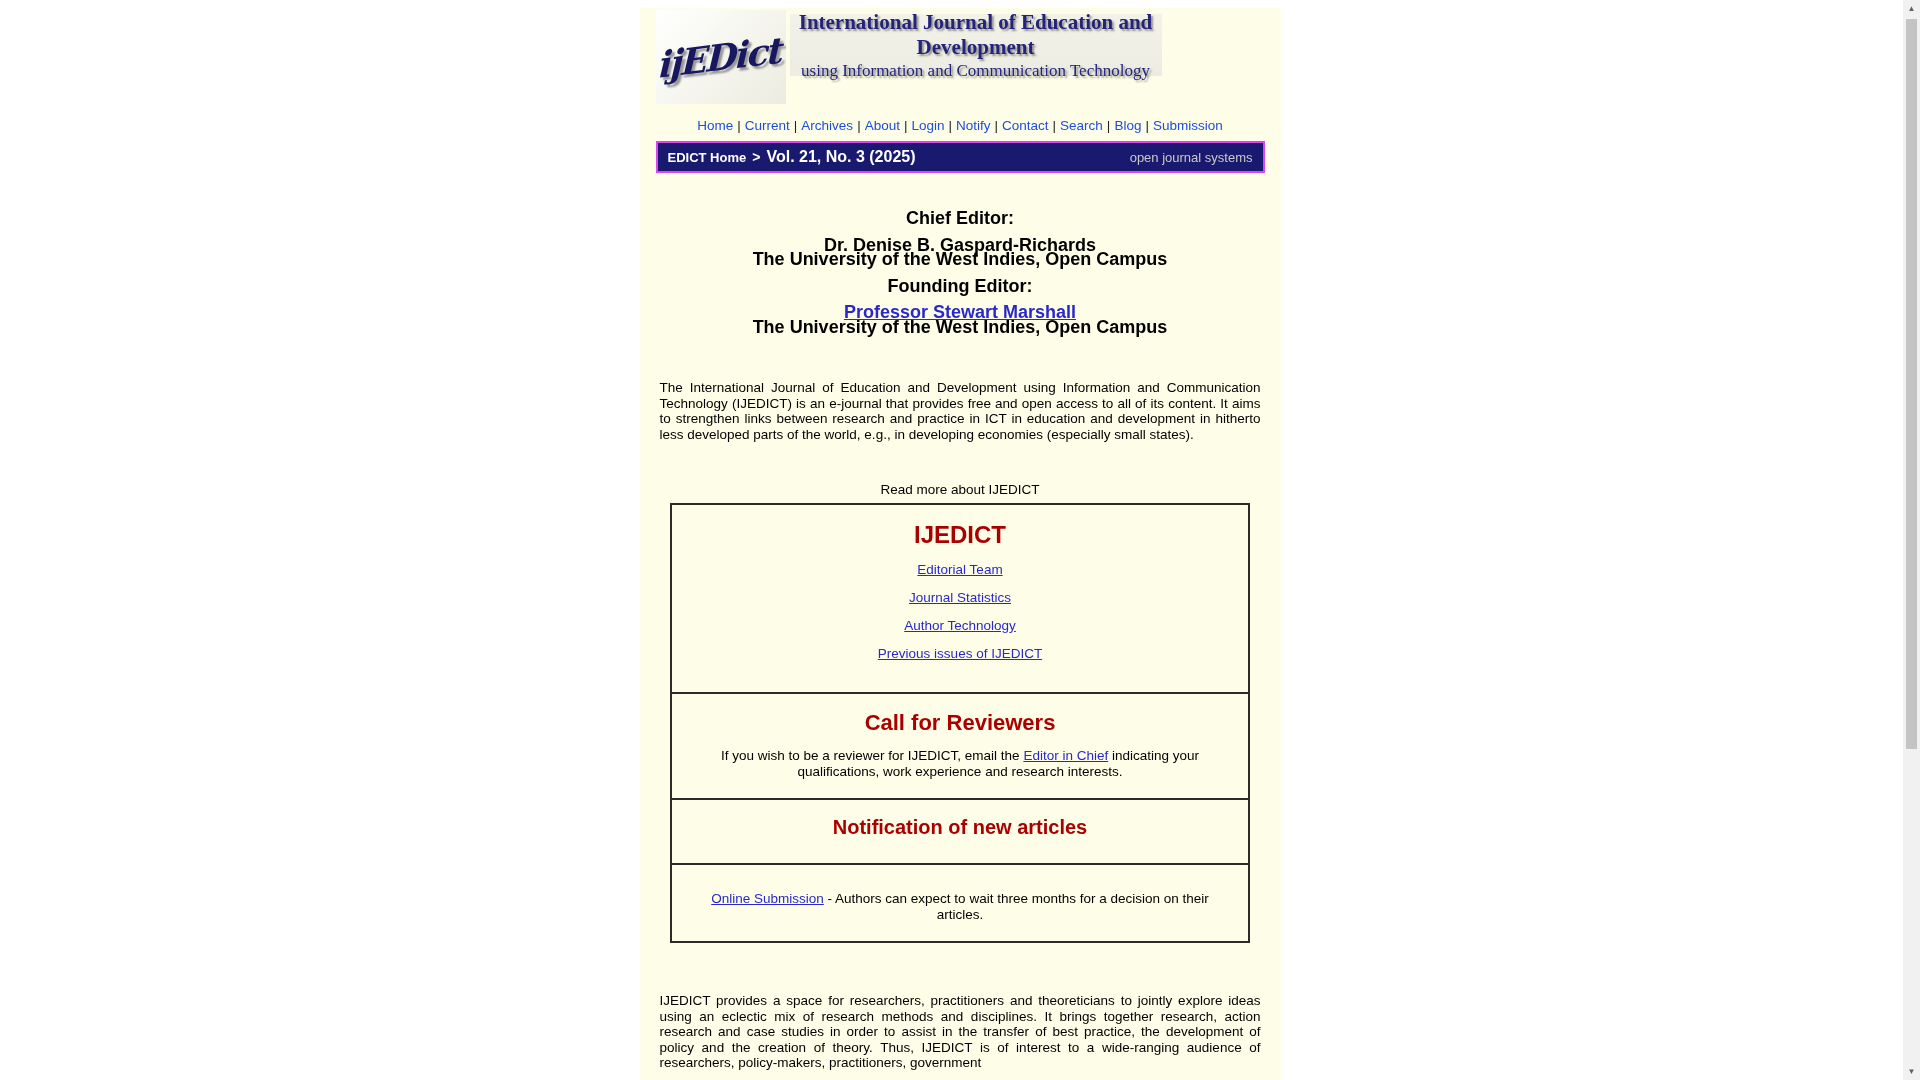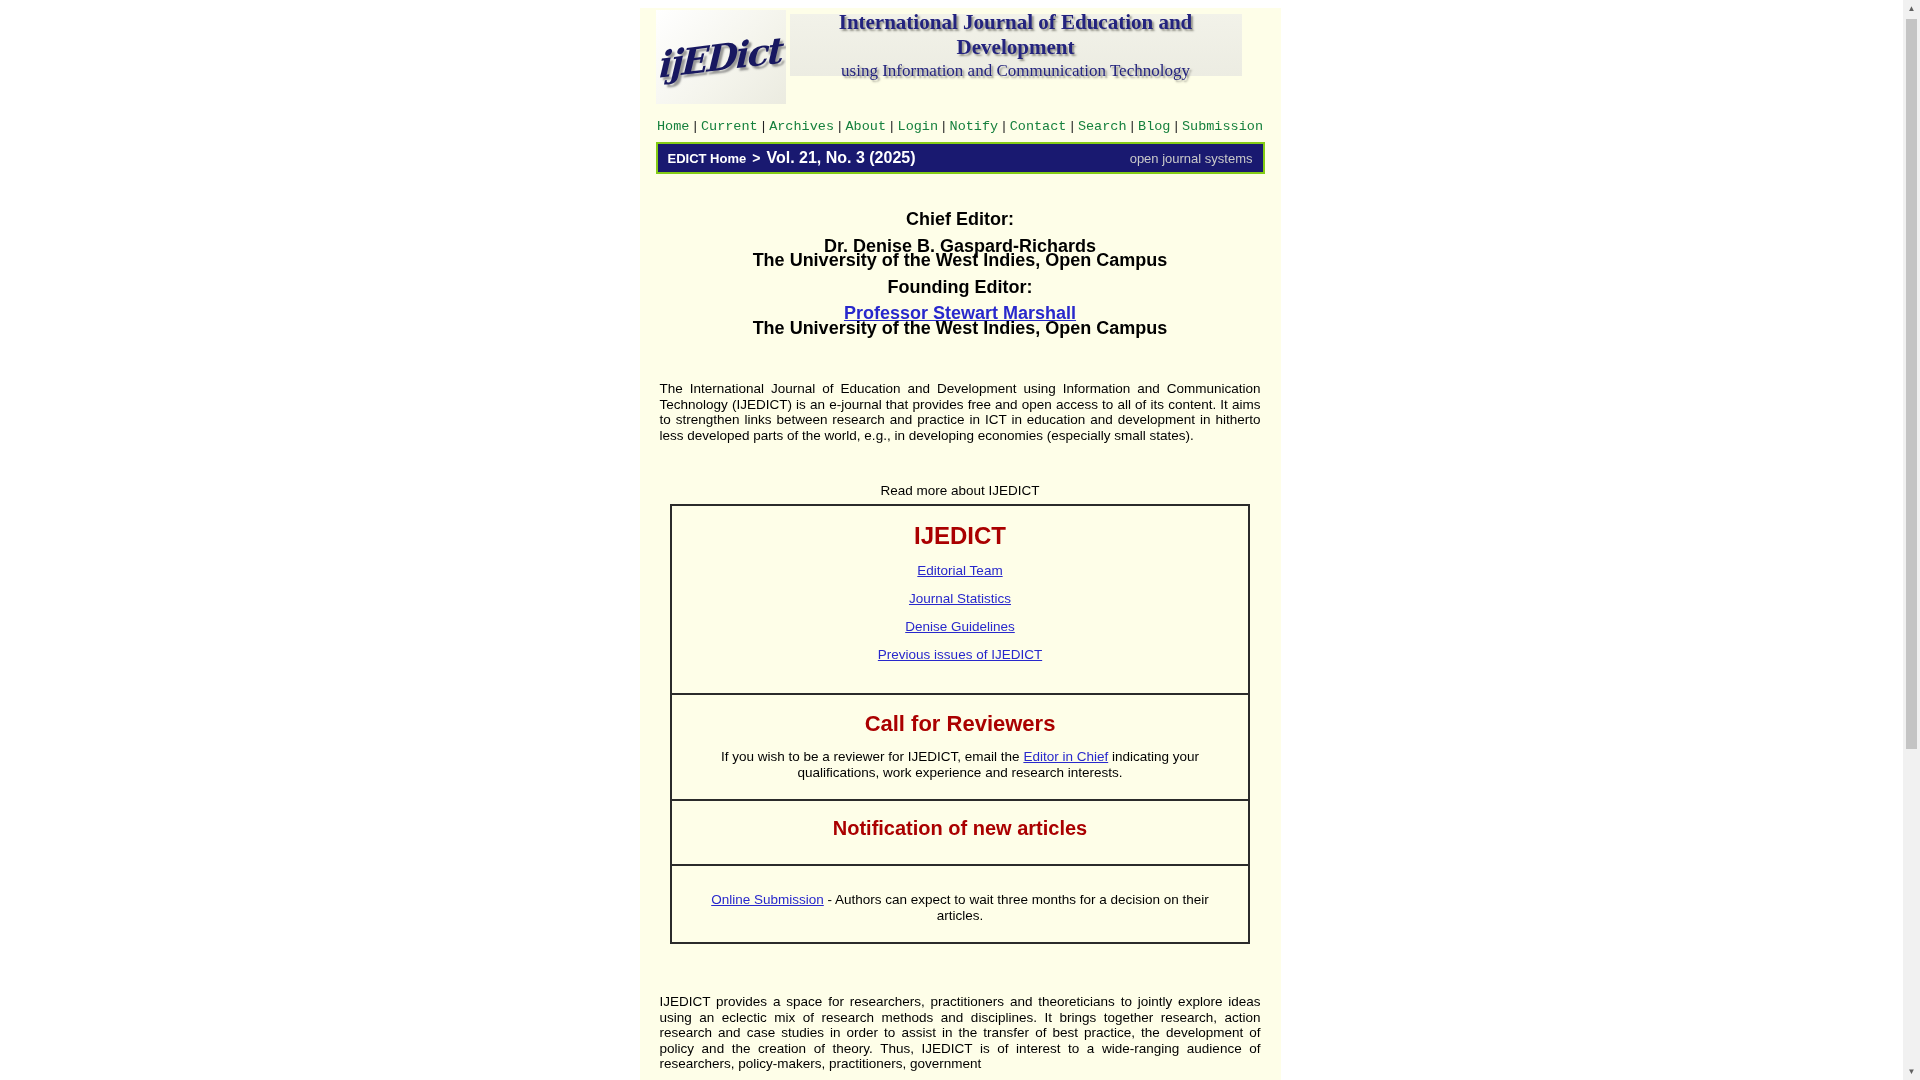--- a/index.html
+++ b/index.html
@@ -27,44 +27,44 @@
   .logo-text {
     font-family: "DejaVu Serif", serif;
     font-style: italic; font-weight: bold;
     font-size: 36px; color: #181860;
     transform: rotate(-7deg) skewX(-10deg);
     text-shadow: 3px 3px 2px rgba(120,120,120,0.75);
     letter-spacing: -2px;
   }
   .banner-box {
     margin-left: 4px; margin-top: 4px;
-    width: 452px; height: 62px;
+    width: 372px; height: 62px;
     background: linear-gradient(#f2f2e9, #ecece2);
     display: flex; flex-direction: column; justify-content: center;
     text-align: center;
   }
   .banner-line1 {
     font-family: "Liberation Serif", serif; font-weight: bold;
     font-size: 21px; line-height: 25px; color: #23237e;
     text-shadow: 2px 2px 2px rgba(130,130,120,0.85);
   }
   .banner-line2 {
     font-family: "Liberation Serif", serif; font-weight: normal;
     font-size: 17px; line-height: 21px; color: #23237e;
     text-shadow: 2px 2px 2px rgba(130,130,120,0.85);
   }
   
   .topnav { margin-top: 14px; text-align: center; font-size: 13.5px; }
-  .topnav a { color: #15803d; text-decoration: none; cursor: pointer; font-family: Liberation Mono, monospace; }
+  .topnav a { color: #1d4ed8; text-decoration: none; cursor: pointer; }
   .topnav .sep { color: #222; margin: 0 4px; }
   
   .bcbar {
     margin: 8px 16px 0;
     background: #191970;
-    border: 2px solid #84cc16;
+    border: 2px solid #d946ef;
     height: 32px;
     display: flex; align-items: center; justify-content: space-between;
     padding: 0 10px;
   }
   .bc-left { display: flex; align-items: center; }
   .bc-home { color: #ffffff; font-weight: bold; font-size: 13px; text-decoration: none; cursor: pointer; }
   .bc-sep { color: #ffffff; font-weight: bold; font-size: 14px; margin: 0 6px; }
   .bc-current { color: #ffffff; font-weight: bold; font-size: 16px; }
   .bc-right { color: #c9c9c9; font-size: 13px; }
   
@@ -148,21 +148,21 @@
 
   <div class="read-more">Read more about IJEDICT</div>
 
   <div class="boxes">
 
     <div class="box">
       <div class="box-title t-xl">IJEDICT</div>
       <div class="box-links">
         <div><a>Editorial Team</a></div>
         <div><a>Journal Statistics</a></div>
-        <div><a>Denise Guidelines</a></div>
+        <div><a>Author Technology</a></div>
         <div><a>Previous issues of IJEDICT</a></div>
       </div>
     </div>
 
     <div class="box">
       <div class="box-title t-lg">Call for Reviewers</div>
       <div class="box-text">
         <span>If you wish to be a reviewer for IJEDICT, email the</span>
         <a>Editor in Chief</a>
         <span>indicating your qualifications, work experience and research interests.</span>

